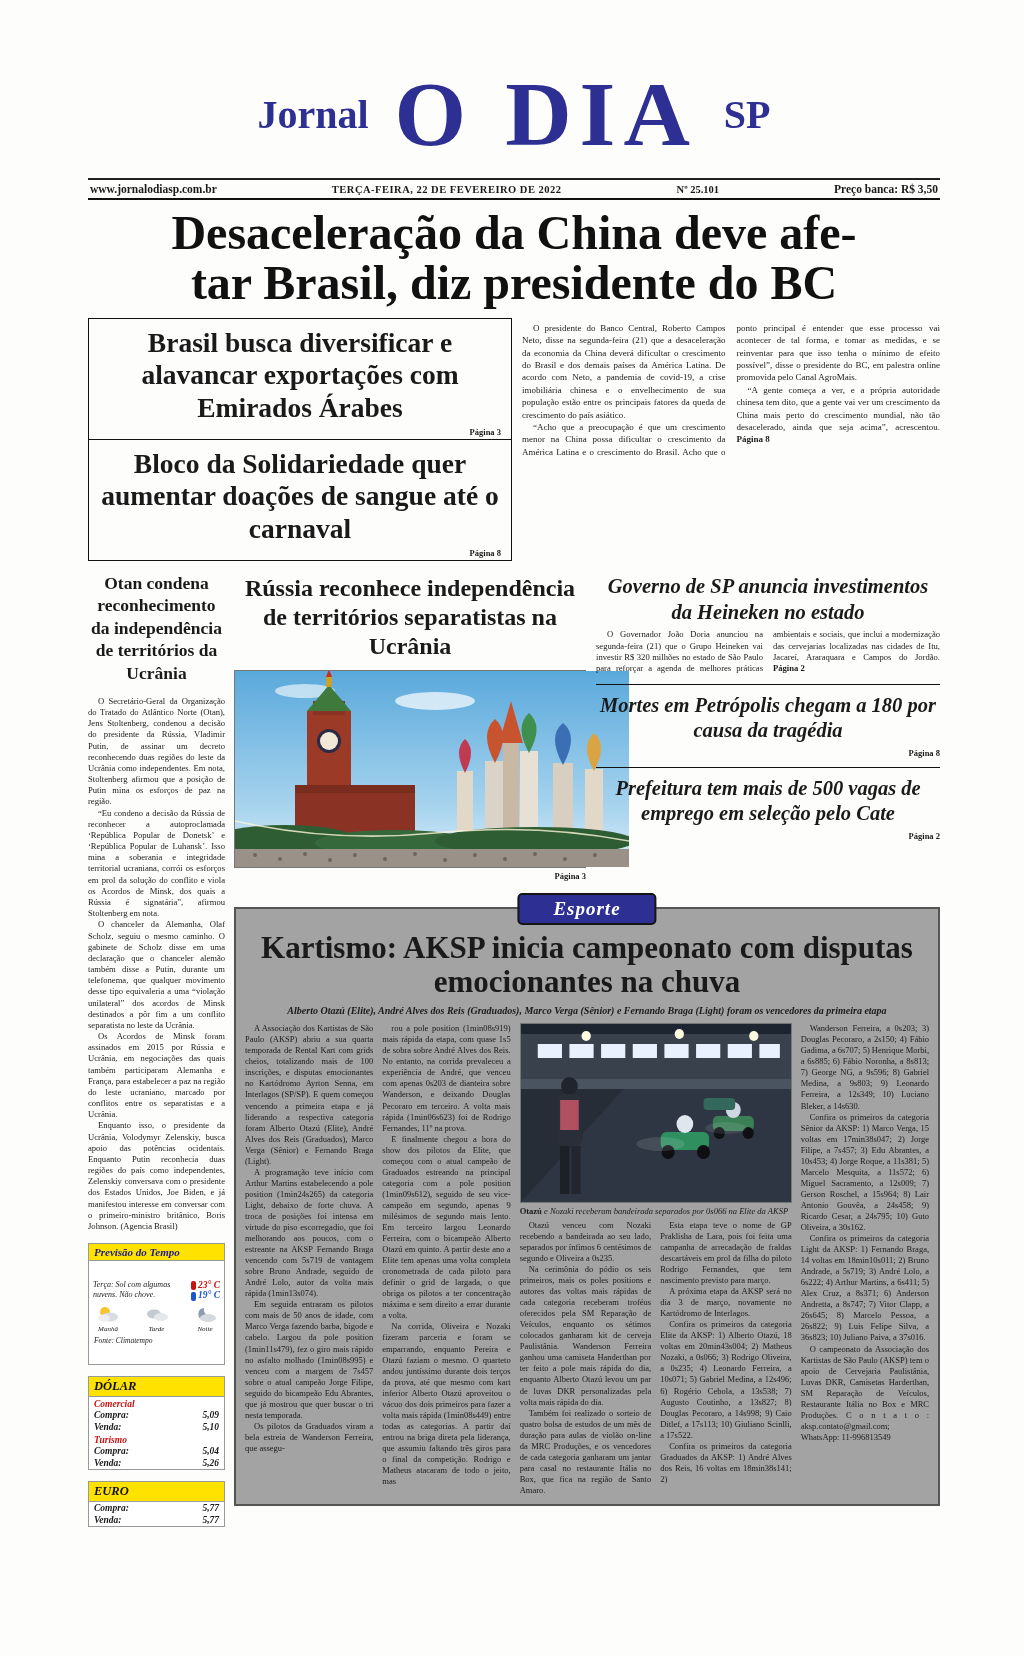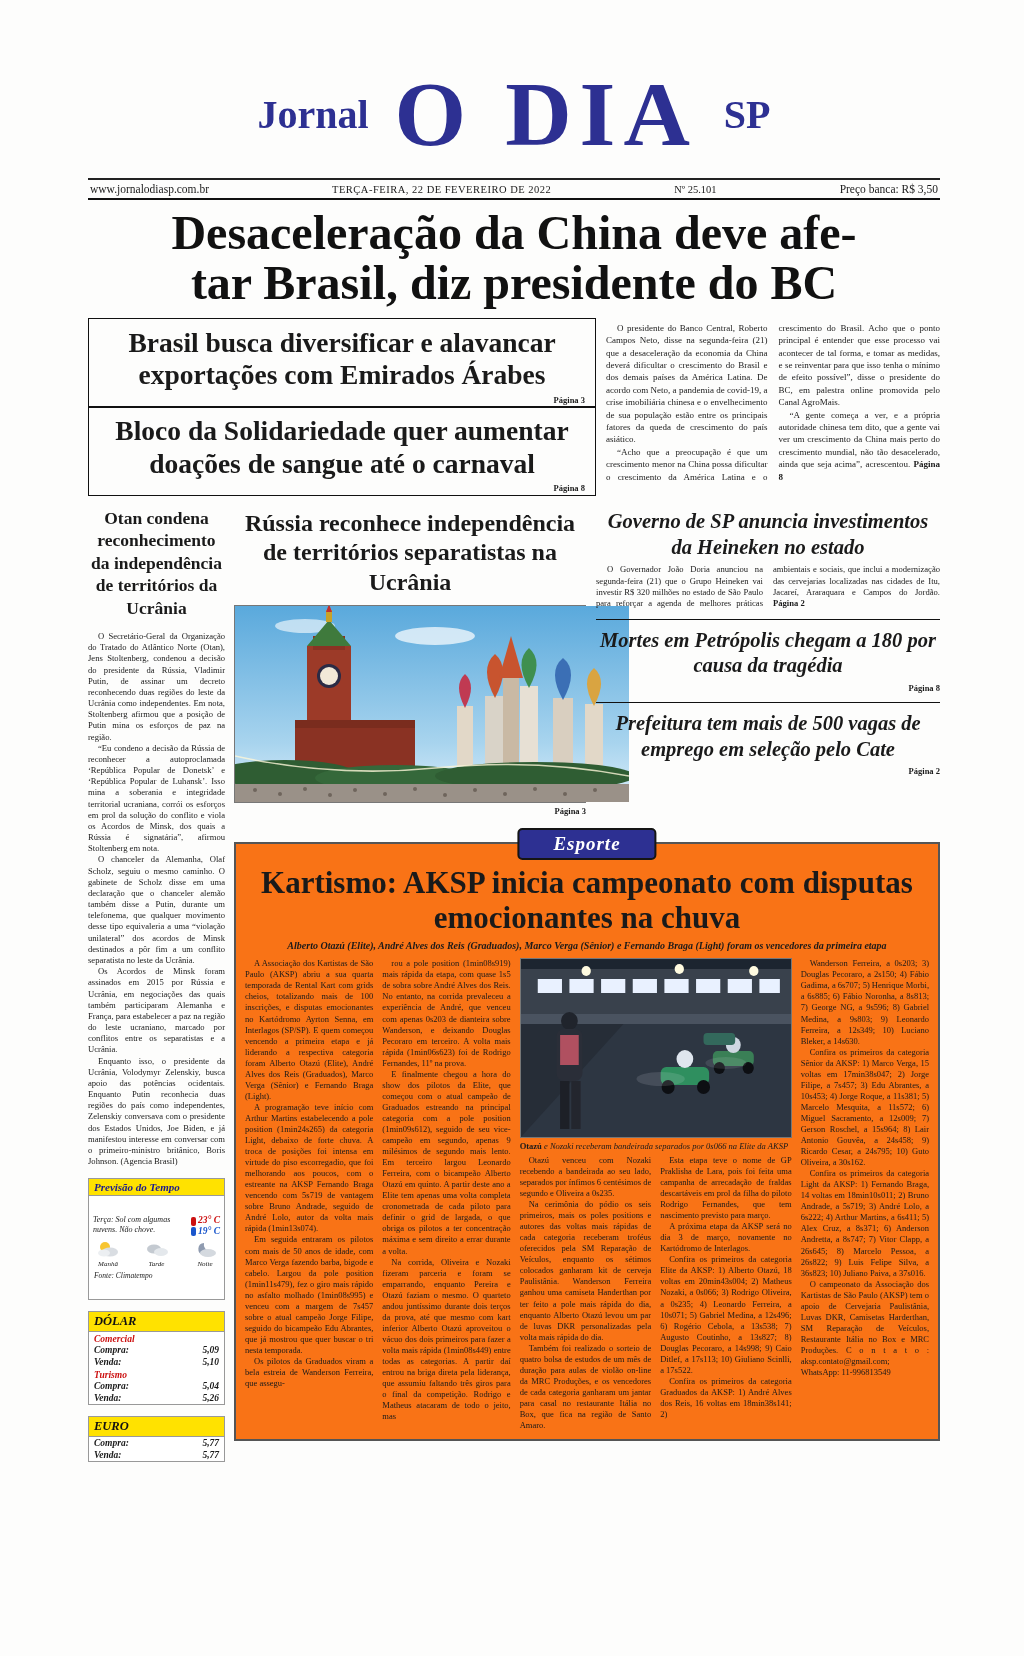--- a/index.html
+++ b/index.html
@@ -6,32 +6,32 @@
   body{width:1024px;height:1656px;position:relative;font-family:"Liberation Serif","DejaVu Serif",serif;color:#1a1a1a;}
   .page{position:absolute;left:88px;top:50px;width:852px;}
 
   
   .masthead{display:flex;justify-content:center;align-items:center;gap:26px;height:128px;color:#2d3092;}
   .mast-prefix{font-size:40px;font-weight:bold;}
   .mast-title{font-size:92px;font-weight:bold;letter-spacing:8px;line-height:1;}
   .mast-suffix{font-size:40px;font-weight:bold;}
 
   
-  .dateline{display:flex;justify-content:space-between;align-items:baseline;border-top:2px solid #222;border-bottom:2.5px solid #111;padding:3px 2px;font-weight:normal;}
+  .dateline{display:flex;justify-content:space-between;align-items:baseline;border-top:2px solid #222;border-bottom:2.5px solid #111;padding:3px 2px;font-weight:bold;}
   .dl-site{font-size:11.5px;}
   .dl-date{font-size:10.5px;letter-spacing:.5px;}
   .dl-num{font-size:10.5px;text-align:right;}
   .dl-price{font-size:11.5px;}
 
   
   .lead-headline{font-size:48px;font-weight:bold;text-align:center;line-height:1.04;margin:8px 0 10px;color:#111;}
 
   
   .toprow{display:flex;gap:10px;}
-  .boxstack{width:508px;flex:none;}
+  .boxstack{width:424px;flex:none;}
   .hbox{border:1.5px solid #111;padding:8px 10px 2px;text-align:center;}
   .hbox+.hbox{margin-top:-1.5px;}
   .hbox-title{font-size:27.5px;font-weight:bold;line-height:1.18;}
   .pg-right{display:block;text-align:right;font-size:8.5px;font-weight:bold;margin-top:3px;}
   .lead-cols{flex:1;column-count:2;column-gap:11px;font-size:9px;line-height:1.38;text-align:justify;padding-top:4px;}
   .art-p{margin:0;text-indent:11px;}
   .inline-pg{font-weight:bold;}
 
   
   .lower{display:flex;gap:9px;margin-top:9px;}
@@ -66,21 +66,21 @@
   .center-col{width:352px;flex:none;}
   .russia-head{font-size:24px;font-weight:bold;text-align:center;line-height:1.22;margin:4px 0 8px;}
   .photo-frame{border:1px solid #777;}
   .photo-frame svg{display:block;}
   .rightrail{flex:1;min-width:0;}
   .rr-head{font-style:italic;font-weight:bold;font-size:20.5px;text-align:center;line-height:1.25;margin:4px 0 4px;}
   .rr-cols{column-count:2;column-gap:10px;font-size:8.6px;line-height:1.32;text-align:justify;}
   .rr-rule{border:none;border-top:1.5px solid #111;margin:9px 0 8px;}
 
   
-  .esporte{position:relative;border:2px solid #555;margin-top:26px;padding:18px 9px 8px;background:#f97316;}
+  .esporte{position:relative;border:2px solid #555;margin-top:26px;padding:18px 9px 8px;background:#a3a3a3;}
   .esp-banner{position:absolute;top:-16px;left:50%;transform:translateX(-50%);background:#2d3092;color:#fff;font-style:italic;font-weight:bold;font-size:19px;padding:3px 34px;border:2px solid #151515;border-radius:5px;letter-spacing:1px;}
   .esp-head{font-size:31px;font-weight:bold;text-align:center;line-height:1.12;margin:4px 0 5px;}
   .esp-sub{font-style:italic;font-weight:bold;font-size:10px;text-align:center;margin-bottom:7px;}
   .esp-body{display:flex;gap:9px;font-size:8.5px;line-height:1.3;text-align:justify;}
   .esp-body p{margin:0;text-indent:9px;}
   .scol{flex:1;min-width:0;}
   .smid{flex:2.12;min-width:0;}
   .smid-text{column-count:2;column-gap:9px;margin-top:3px;}
   .kart-caption{font-size:8.5px;line-height:1.25;margin-top:3px;}
   .cap-lead{font-weight:bold;margin-top:25px;}

